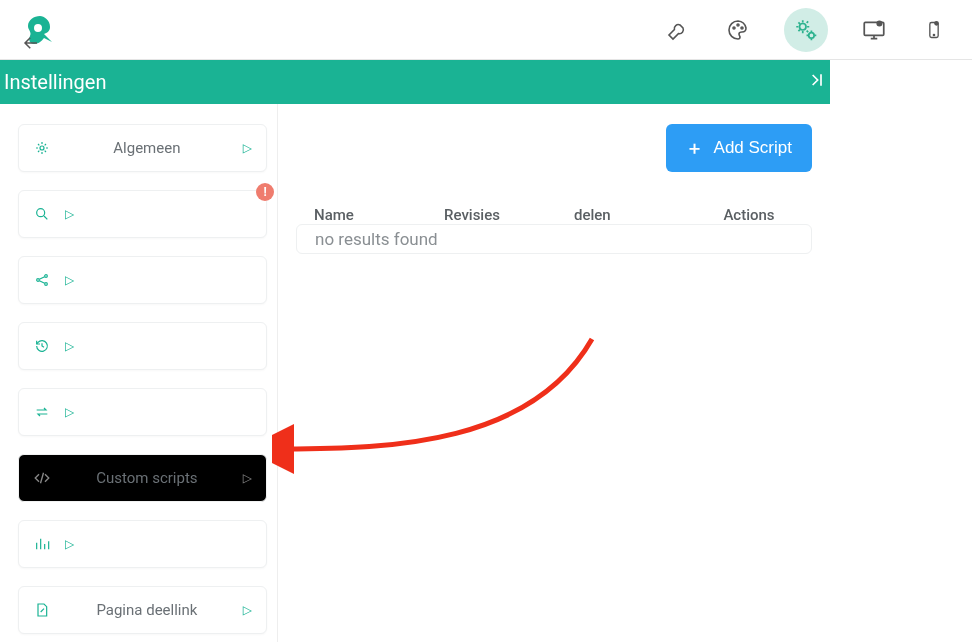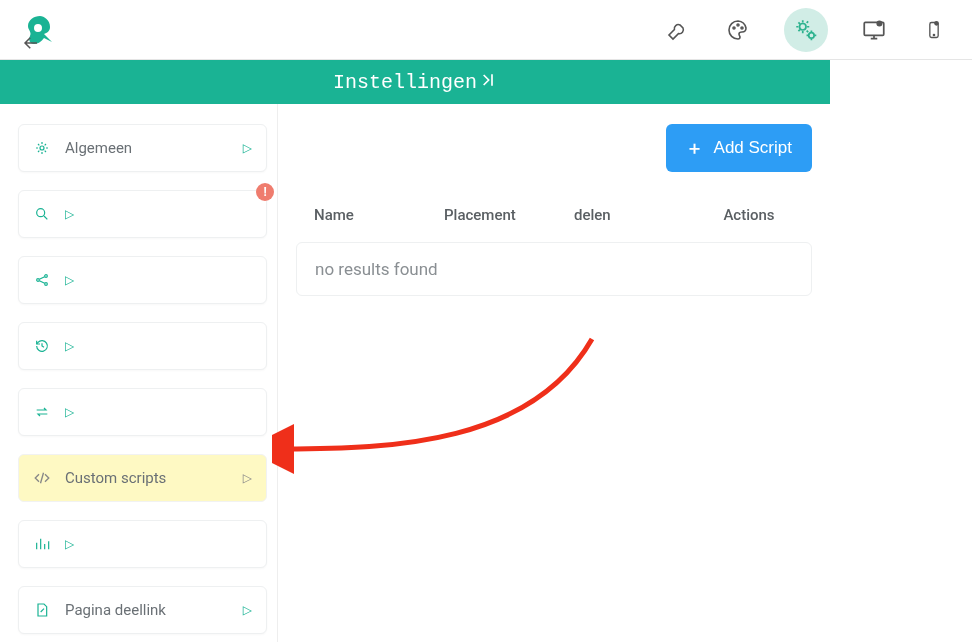--- a/index.html
+++ b/index.html
@@ -52,24 +52,23 @@
       background: #d1ede6;
       border-radius: 50%;
       color: #2db28e;
     }
     .page-header {
       background: #1ab394;
       color: #fff;
       height: 44px;
       display: flex;
       align-items: center;
-      justify-content: center;
-      padding: 0 18px;
+      justify-content: space-between;
+      padding: 0 4px;
       width: 830px;
-      font-family: Liberation Mono, monospace;
     }
     .page-title {
       font-size: 20px;
       font-weight: 400;
     }
     .collapse-btn { cursor: pointer; color: #fff; }
     .content {
       display: flex;
       width: 830px;
     }
@@ -88,28 +87,29 @@
       height: 48px;
       padding: 0 14px;
       background: #fff;
       border: 1px solid #eef0f1;
       border-radius: 6px;
       box-shadow: 0 1px 2px rgba(0,0,0,0.03);
       cursor: pointer;
       gap: 14px;
     }
     .sidebar-item.selected {
-      background: #fef9c3;
+      background: #000000;
       border-color: #f1f2f2;
       box-shadow: none;
     }
     .sidebar-item .nav-label {
       flex: 1;
       font-size: 15px;
       color: #6a7075;
+      text-align: center;
     }
     .sidebar-item .chev {
       color: #1ab394;
       font-size: 12px;
     }
     .sidebar-item.selected .chev { color: #888; }
     .alert-badge {
       position: absolute;
       top: -8px;
       right: -8px;
@@ -145,31 +145,30 @@
       font-size: 17px;
       display: flex;
       align-items: center;
       gap: 10px;
       cursor: pointer;
     }
     .add-btn .plus { font-weight: bold; font-size: 18px; }
     .table-head {
       display: flex;
       padding: 0 18px;
-      margin-bottom: 18px;
     }
     .th { font-size: 15px; color: #5a5f63; font-weight: 500; }
     .th.name { flex: 0 0 130px; }
     .th.placement { flex: 0 0 130px; }
     .th.type { flex: 0 0 130px; }
     .th.actions { flex: 0 0 90px; text-align: center; }
     .empty-row {
       border: 1px solid #eef0f1;
       border-radius: 6px;
-      padding: 16px 18px;
+      padding: 4px 18px;
       font-size: 17px;
       color: #8a8f93;
     }
     .annotation-arrow {
       position: absolute;
       pointer-events: none;
       left: -6px;
       top: 230px;
       width: 340px;
       height: 140px;
@@ -331,21 +330,21 @@
 
     <div class="action-row">
       <button class="add-btn">
         <span class="plus">＋</span>
         <span>Add Script</span>
       </button>
     </div>
 
     <div class="table-head">
       <div class="th name">Name</div>
-      <div class="th placement">Placement</div>
+      <div class="th placement">Revisies</div>
       <div class="th type">delen</div>
       <div class="th actions">Actions</div>
     </div>
 
     <div class="empty-row">no results found</div>
 
     <svg class="annotation-arrow" viewBox="0 0 340 140">
       <defs>
         <marker id="ah" markerWidth="12" markerHeight="12" refX="2" refY="5" orient="auto">
           <path d="M0 0 L10 5 L0 10 Z" fill="#ef2f1a"></path>

